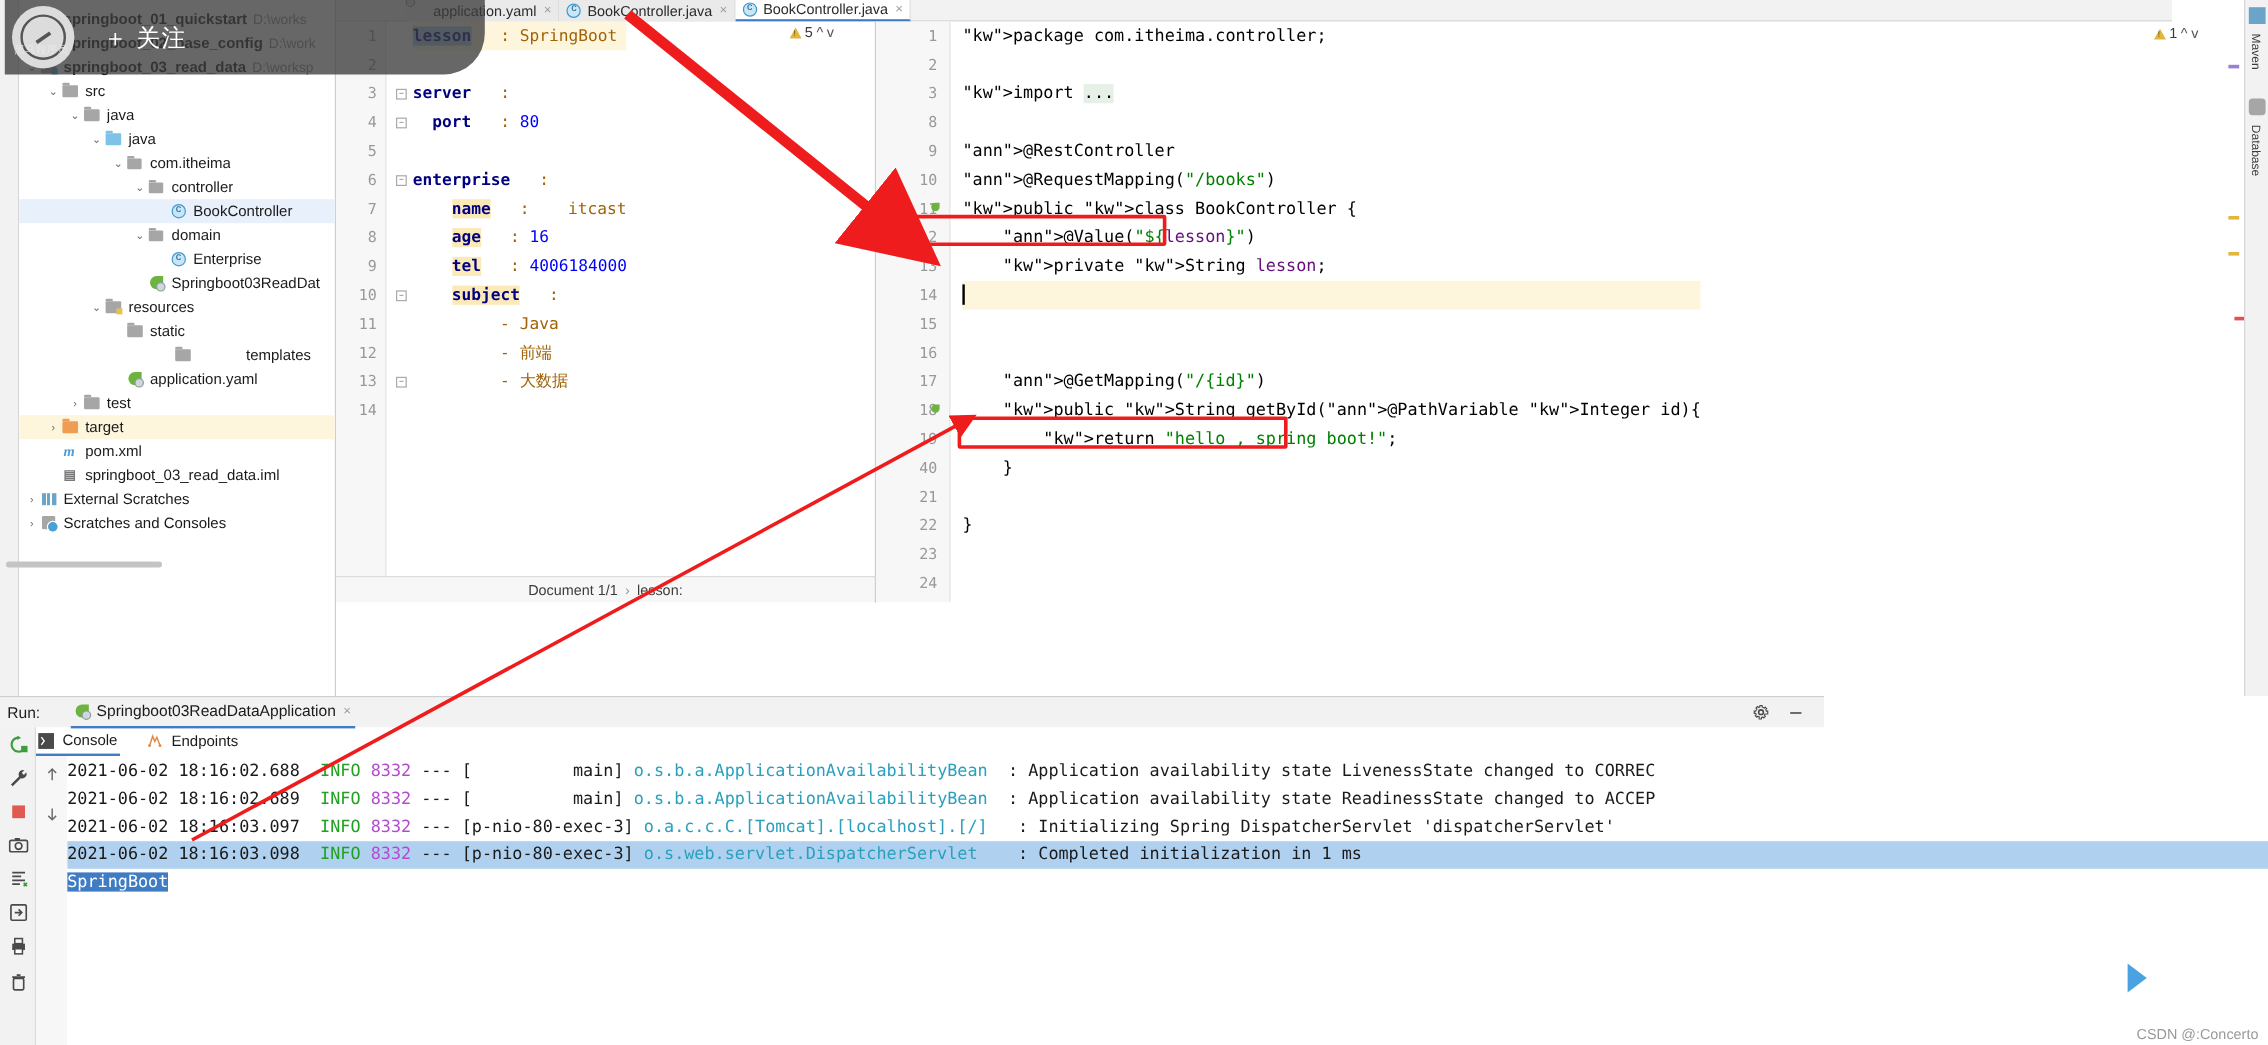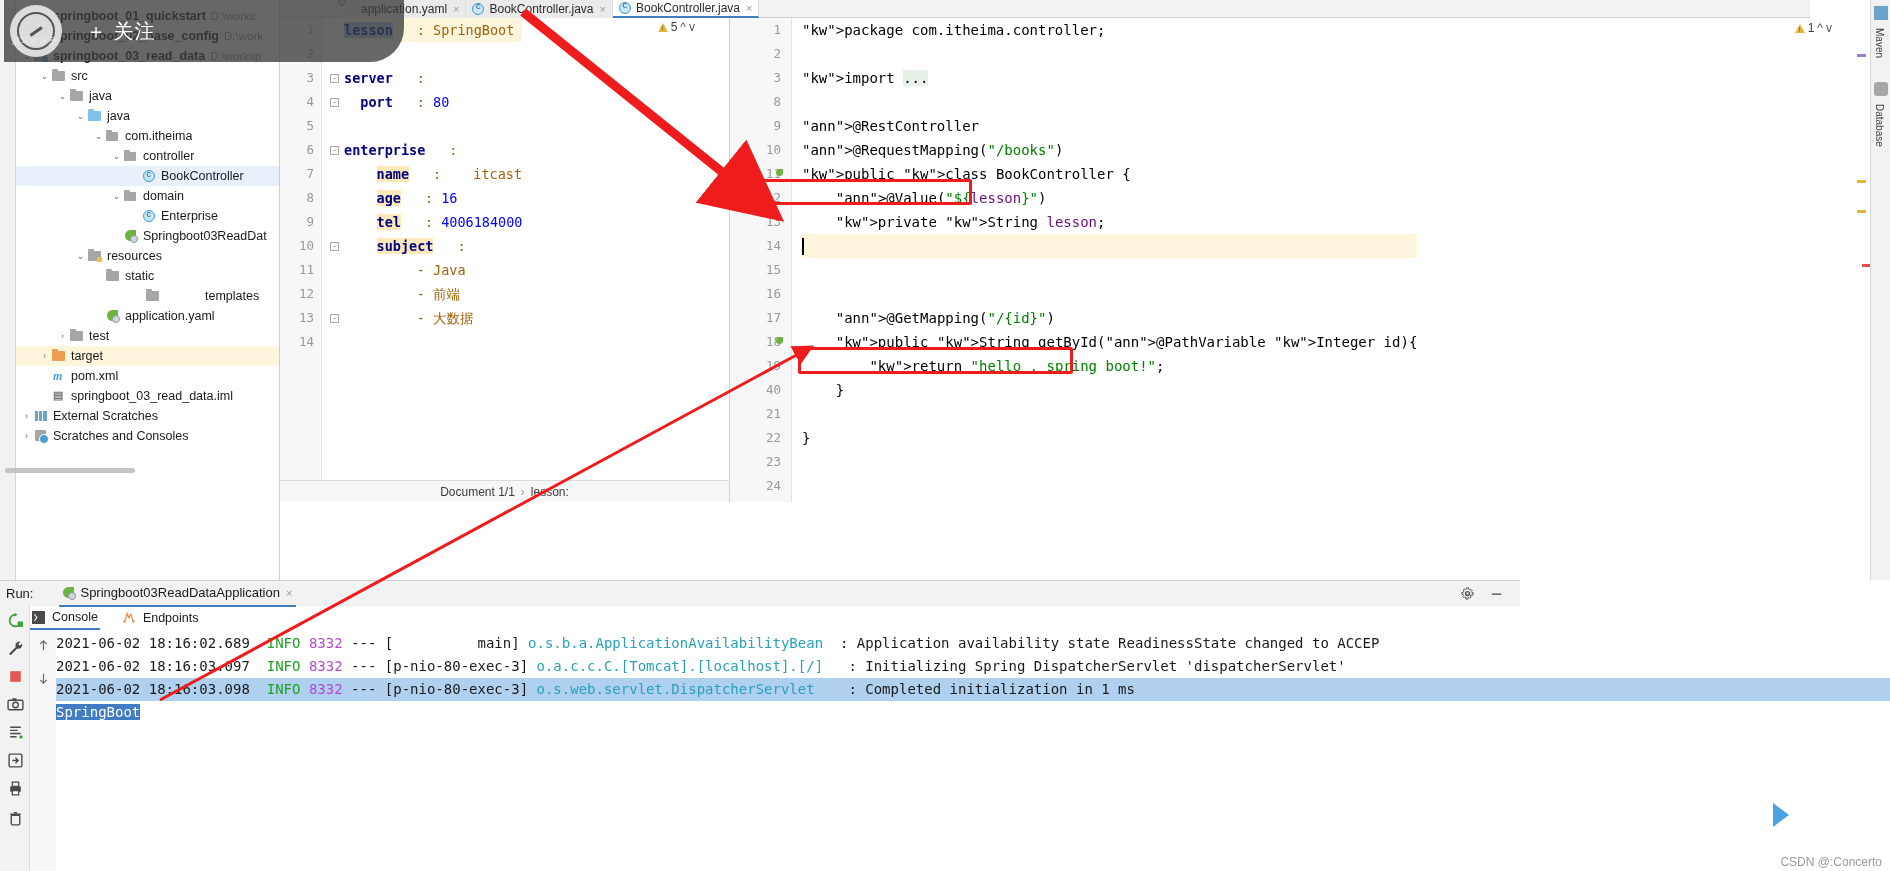--- a/index.html
+++ b/index.html
@@ -638,20 +638,21 @@
             <path d="M3 13L6 4l2 5 2-4 3 8" stroke="#e08b4a" stroke-width="1.4" fill="none"></path>
             <circle cx="3" cy="13" r="1.4" fill="#e08b4a"></circle>
             <circle cx="13" cy="13" r="1.4" fill="#e08b4a"></circle>
           </svg>
       </span>
       <span>Endpoints</span>
     </div>
   </div>
 
   <div class="console" id="console">
+      <div class="logrow"><span class="lg-ts">2021-06-02 18:16:02.688</span>  <span class="lg-info">INFO</span> <span class="lg-pid">8332</span> <span>--- [</span><span>          main]</span> <span class="lg-cls">o.s.b.a.ApplicationAvailabilityBean  </span><span>: Application availability state LivenessState changed to CORREC</span></div>
       <div class="logrow"><span class="lg-ts">2021-06-02 18:16:02.689</span>  <span class="lg-info">INFO</span> <span class="lg-pid">8332</span> <span>--- [</span><span>          main]</span> <span class="lg-cls">o.s.b.a.ApplicationAvailabilityBean  </span><span>: Application availability state ReadinessState changed to ACCEP</span></div>
       <div class="logrow"><span class="lg-ts">2021-06-02 18:16:03.097</span>  <span class="lg-info">INFO</span> <span class="lg-pid">8332</span> <span>--- [</span><span>p-nio-80-exec-3]</span> <span class="lg-cls">o.a.c.c.C.[Tomcat].[localhost].[/]   </span><span>: Initializing Spring DispatcherServlet 'dispatcherServlet'</span></div>
       <div class="logrow hl"><span class="lg-ts">2021-06-02 18:16:03.098</span>  <span class="lg-info">INFO</span> <span class="lg-pid">8332</span> <span>--- [</span><span>p-nio-80-exec-3]</span> <span class="lg-cls">o.s.web.servlet.DispatcherServlet    </span><span>: Completed initialization in 1 ms</span></div>
       <div class="logrow"><span class="sel-out">SpringBoot</span></div>
     </div>
 
   <div class="play-wm">
     <svg width="66" height="70" viewBox="0 0 66 70">
       <path d="M14 18 Q10 4 18 6 Q26 9 30 18" fill="#ffffff" opacity="0.92"></path>
       <path d="M52 18 Q56 4 48 6 Q40 9 36 18" fill="#ffffff" opacity="0.92"></path>

